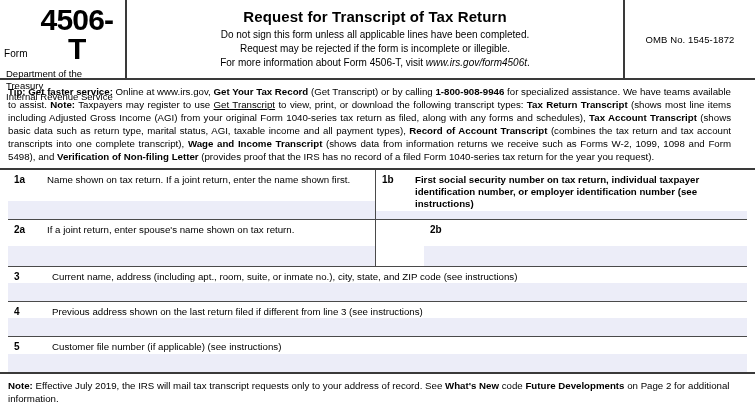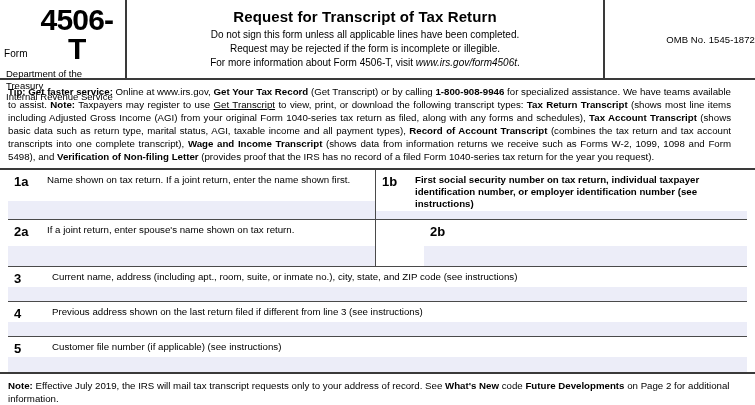--- a/index.html
+++ b/index.html
@@ -84,25 +84,25 @@
   .title-sub {
     font-size: 10px;
     font-weight: normal;
     line-height: 1.38;
   }
   .title-sub i {
     font-style: italic;
   }
 
   .hdr-right {
-    width: 150px;
+    width: 130px;
     box-sizing: border-box;
     display: flex;
     align-items: center;
-    justify-content: flex-end;
+    justify-content: center;
   }
   .omb {
     font-size: 9.5px;
     letter-spacing: 0.1px;
   }
 
   
   .tip {
     padding: 5px 24px 4px 8px;
     font-size: 9.7px;
@@ -145,21 +145,21 @@
   .cell-label {
     display: flex;
     padding: 4px 4px 0 6px;
     font-size: 9.7px;
     line-height: 1.28;
   }
   .line-no {
     font-weight: bold;
     min-width: 19px;
     flex-shrink: 0;
-    font-size: 13px;
+    font-size: 10px;
   }
   .line-no.narrow { min-width: 24px; }
   .label-text { flex: 1; padding-left: 14px; }
   .label-text.bold { font-weight: bold; }
 
   .fill {
     background: #ecedf8;
   }
   .fill-h20 { height: 20px; }
   .fill-h18 { height: 18px; }

